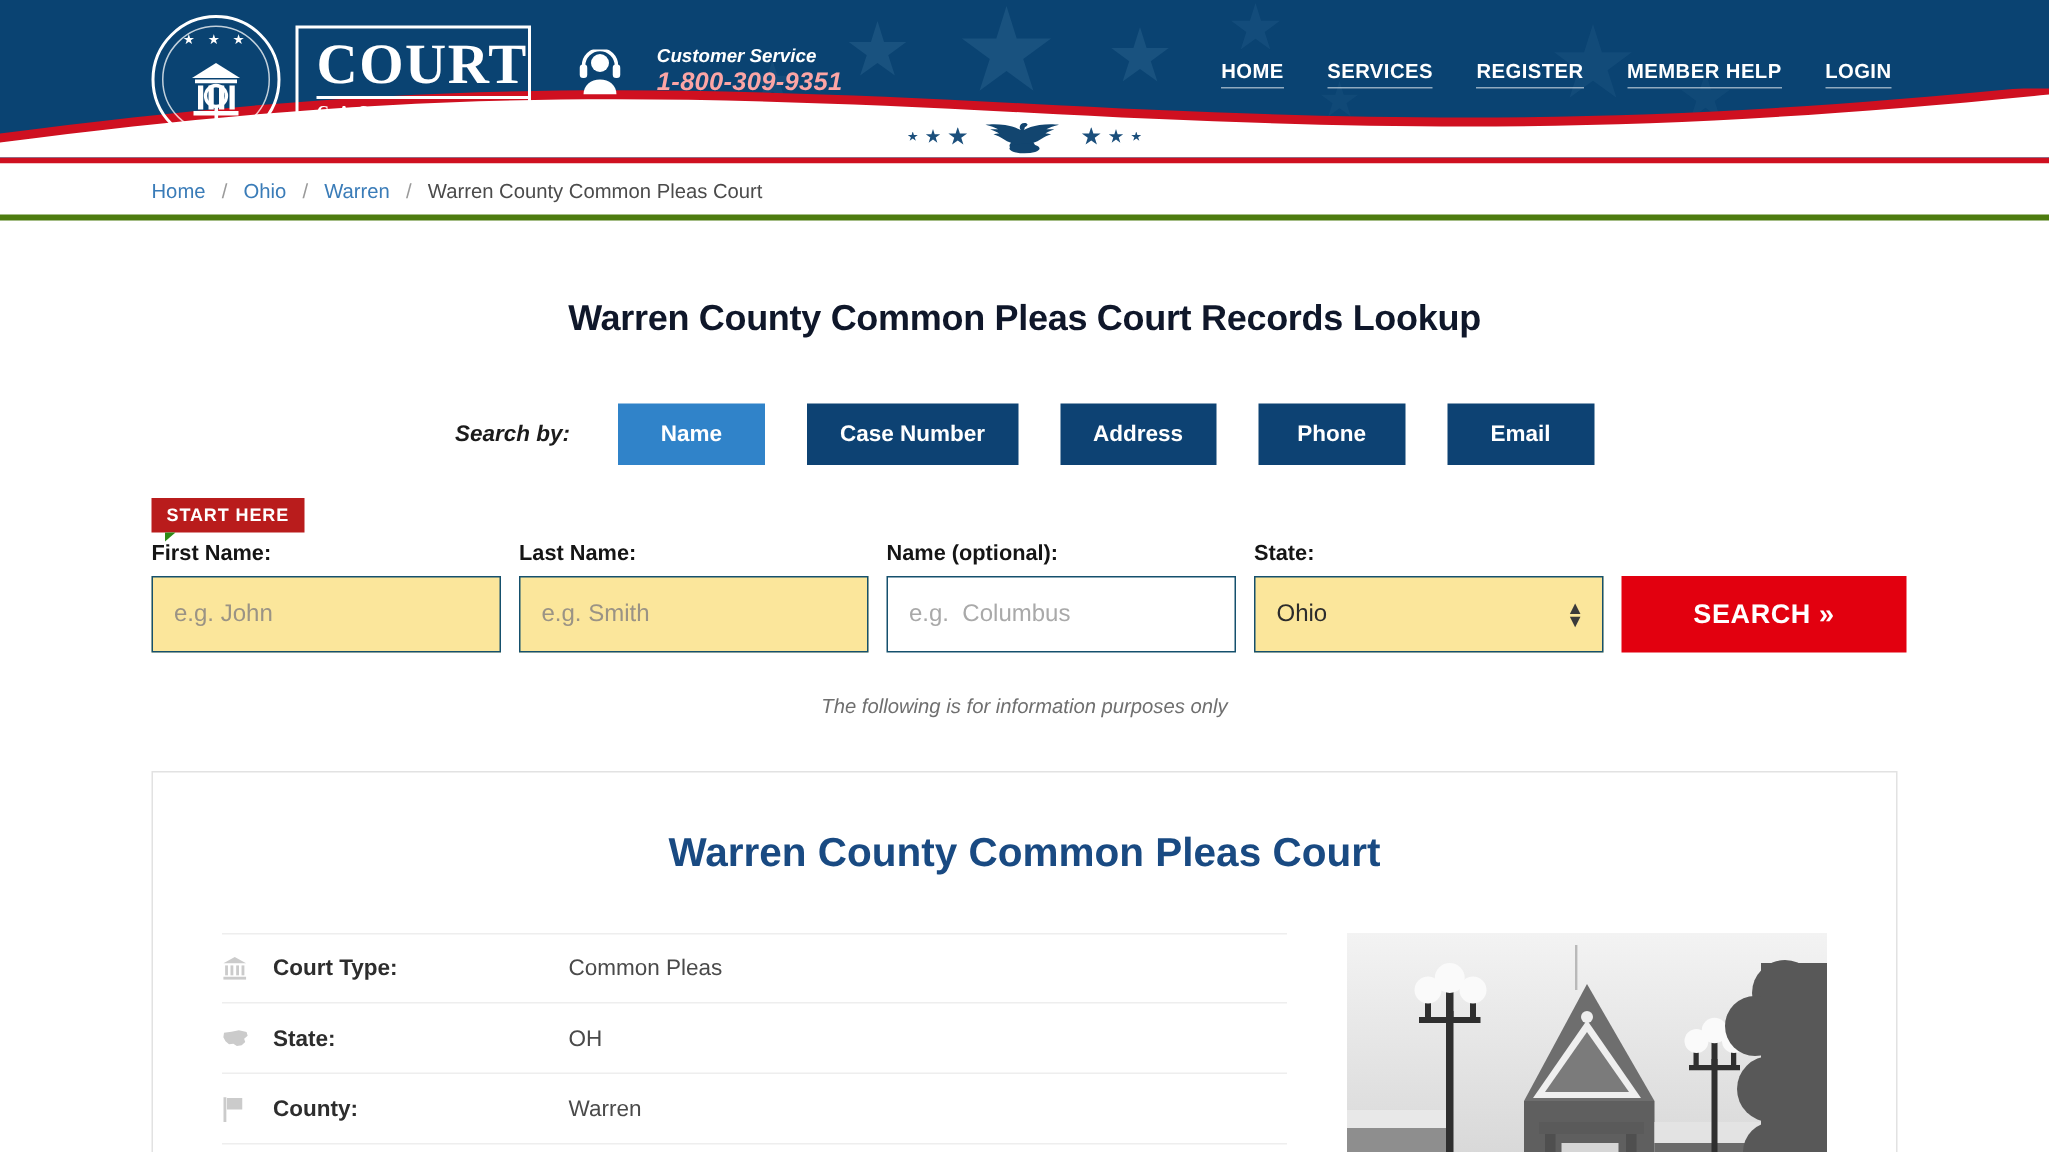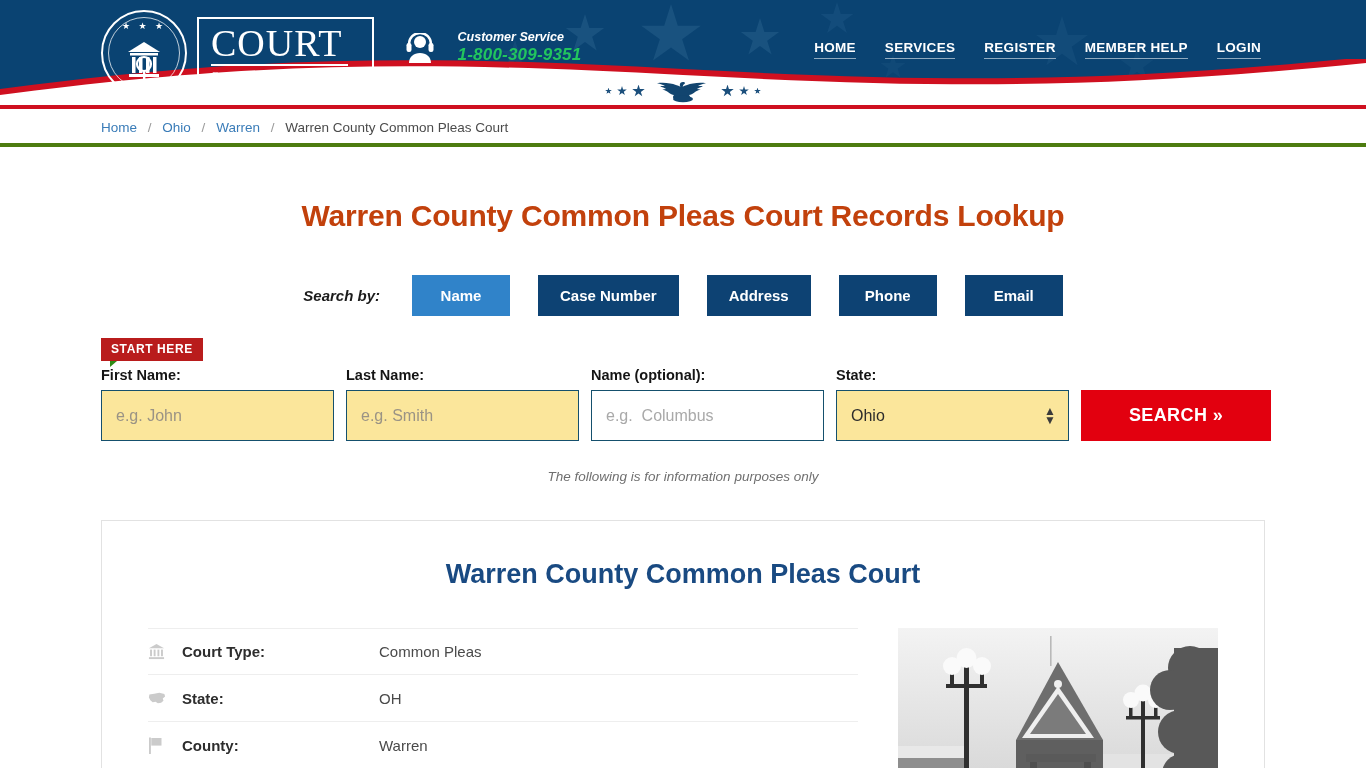--- a/index.html
+++ b/index.html
@@ -57,21 +57,22 @@
     position: absolute; top: 9px; left: 0; right: 0;
     text-align: center; color: #fff; font-size: 9px; letter-spacing: 3px;
   }
   .logo-seal .bld {
     position: absolute; left: 50%; top: 28px; transform: translateX(-50%);
     width: 40px;
   }
   .logo-text {
     margin-left: 10px;
     border: 2px solid #ffffff;
-    padding: 5px 24px 6px 12px;
+    padding: 5px 0 6px 12px;
+    font-weight: bold;
   }
   .logo-court {
     color: #ffffff;
     font-family: "Liberation Serif", serif;
     font-size: 38px;
     line-height: 38px;
     letter-spacing: 1px;
     border-bottom: 2px solid #ffffff;
     padding-bottom: 2px;
   }
@@ -90,21 +91,21 @@
   }
   .cs-icon {
     width: 28px; height: 30px;
     color: #fff;
   }
   .cs-label {
     color: #ffffff; font-size: 12.5px; font-style: italic; font-weight: bold;
     line-height: 15px;
   }
   .cs-phone {
-    color: #22c55e; font-size: 17px; font-style: italic; font-weight: bold;
+    color: #fca5a5; font-size: 17px; font-style: italic; font-weight: bold;
     line-height: 20px; letter-spacing: .2px;
   }
 
   .nav {
     margin-left: auto;
     margin-top: 40px;
     display: flex;
     gap: 29px;
     padding-right: 12px;
   }
@@ -148,22 +149,22 @@
   }
   .crumb a { color: #3a7cb8; text-decoration: none; }
   .crumb .sep { color: #9a9a9a; margin: 0 7px; }
   .crumb .cur { color: #4b4b4b; }
 
   
   .main { width: 1180px; margin: 0 auto; padding-left: 8px; padding-right: 8px; }
 
   h1.page-title {
     text-align: center;
-    color: #c2410c;
-    font-size: 30px;
+    color: #0f172a;
+    font-size: 24px;
     font-weight: bold;
     margin: 52px 0 0 0;
     letter-spacing: -.2px;
   }
 
   .searchby-row {
     display: flex;
     align-items: center;
     justify-content: center;
     gap: 28px;

